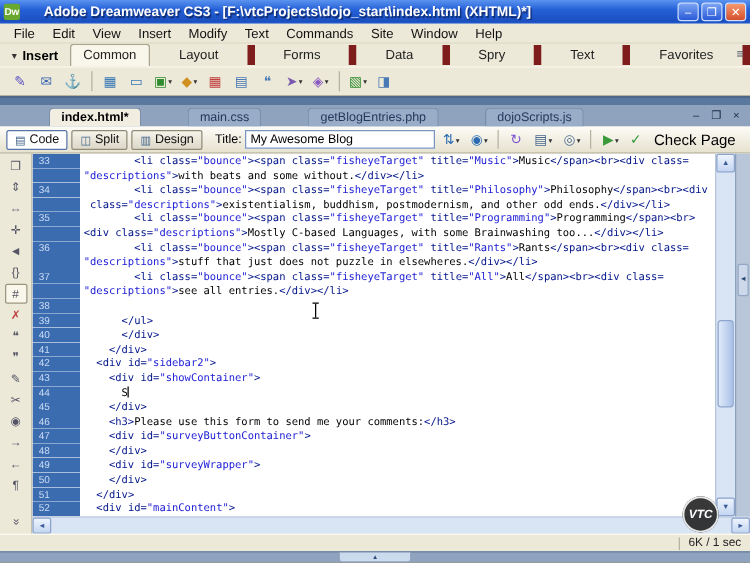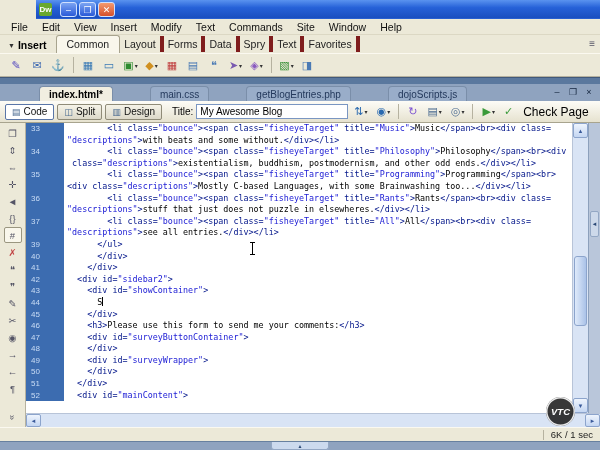--- a/index.html
+++ b/index.html
@@ -3,39 +3,39 @@
 <meta charset="utf-8">
 <style>
   * { box-sizing: border-box; margin: 0; padding: 0; }
   html,body { background:#555; }
   #window{
     width:600px;height:450px;position:relative;overflow:hidden;
     font-family:"Liberation Sans",sans-serif;background:#ece9d8;
     display:flex;flex-direction:column;
   }
   
-  .titlebar{height:19px;flex:0 0 19px;display:flex;align-items:center;gap:8px;padding:0 3px;
-    background:linear-gradient(#5a93ef,#2661d8 40%,#1a4fc0 92%,#2e66d8);margin-left:36px;}
+  .titlebar{height:19px;flex:0 0 19px;display:flex;align-items:center;gap:19px;padding:0 3px;
+    background:linear-gradient(#5a93ef,#2661d8 40%,#1a4fc0 92%,#2e66d8);}
   .app-icon{width:13px;height:13px;border-radius:2px;background:#69a82f;color:#fff;
     font-size:8px;font-weight:bold;display:flex;align-items:center;justify-content:center;flex:0 0 13px;}
   .title-text{flex:1;color:#fff;font-weight:bold;font-size:11px;white-space:nowrap;overflow:hidden;
     text-shadow:1px 1px 1px rgba(0,0,30,.6);}
   .winbtns{display:flex;gap:2px;}
   .winbtn{width:17px;height:15px;border-radius:3px;border:1px solid #cfe0ff;color:#fff;font-size:9px;
     display:flex;align-items:center;justify-content:center;background:linear-gradient(#7ba4f2,#2a5ad8);}
   .winbtn.close{background:linear-gradient(#f59a6e,#d4502c);}
   
   .menubar{height:16px;flex:0 0 16px;display:flex;align-items:center;padding:0 4px;
     background:#ece9d8;border-bottom:1px solid #dcd8c4;font-size:10.5px;color:#111;}
   .menu-item{padding:1px 7px;}
   
   .insert-tabs-row{height:18px;flex:0 0 18px;display:flex;align-items:flex-end;padding:0 2px;position:relative;background:#ece9d8;}
   .insert-label{display:flex;align-items:center;gap:3px;font-weight:bold;font-size:10.5px;padding:0 9px 2px 6px;}
   .insert-label .tri{font-size:7px;color:#333;}
-  .itab{font-size:10.5px;color:#222;padding:2px 4px 2px;border-right:4px solid #7f1d1d;margin-bottom:1px;}
+  .itab{font-size:10.5px;color:#222;padding:2px 23px 2px;border-right:6px solid #7f1d1d;margin-bottom:1px;}
   .itab.active{background:#f9f7ec;border:1px solid #a8a48e;border-bottom:none;border-radius:3px 3px 0 0;
     margin-bottom:0;padding:2px 10px 3px;}
   .panel-menu{position:absolute;right:5px;top:3px;font-size:10px;color:#556;}
   .insert-icons-row{height:24px;flex:0 0 24px;display:flex;align-items:center;gap:2px;padding:0 7px;
     background:#ece9d8;border-top:1px solid #fbf9f0;border-bottom:1px solid #b6b2a0;}
   .ibtn{height:19px;min-width:19px;display:flex;align-items:center;justify-content:center;font-size:11px;}
   .ibtn .dd{font-size:6px;color:#333;margin-left:1px;}
   .ibtn.sep{min-width:7px;}
   .ibtn.sep::before{content:"";width:1px;height:16px;background:#b6b2a0;}
   
@@ -115,20 +115,21 @@
   .mouse-cursor::after{content:"";position:absolute;left:1px;top:0;width:5px;height:1px;background:#000;
     box-shadow:0 12px 0 #000;}
 </style>
 </head>
 <body>
 
 <div id="window">
 
   <div class="titlebar">
     <div class="app-icon">Dw</div>
+    <div class="title-text">Adobe Dreamweaver CS3 - [F:\vtcProjects\dojo_start\index.html (XHTML)*]</div>
     <div class="winbtns">
       <div class="winbtn">
         <span class="glyph">–</span>
       </div>
         <div class="winbtn">
         <span class="glyph">❐</span>
       </div>
         <div class="winbtn close">
         <span class="glyph">✕</span>
       </div>
@@ -396,20 +397,24 @@
             </div>
             <div class="code-row">
               <span class="gut">37</span>
               <span class="ct"><span class="txt">        </span><span class="tag">&lt;li class=</span><span class="attr">"bounce"</span><span class="tag">&gt;</span><span class="tag">&lt;span class=</span><span class="attr">"fisheyeTarget"</span><span class="tag"> title=</span><span class="attr">"All"</span><span class="tag">&gt;</span><span class="txt">All</span><span class="tag">&lt;/span&gt;</span><span class="tag">&lt;br&gt;</span><span class="tag">&lt;div class=</span></span>
             </div>
             <div class="code-row">
               <span class="gut"></span>
               <span class="ct"><span class="attr">"descriptions"</span><span class="tag">&gt;</span><span class="txt">see all entries.</span><span class="tag">&lt;/div&gt;</span><span class="tag">&lt;/li&gt;</span></span>
             </div>
             <div class="code-row">
+              <span class="gut">38</span>
+              <span class="ct"></span>
+            </div>
+            <div class="code-row">
               <span class="gut">39</span>
               <span class="ct"><span class="txt">      </span><span class="tag">&lt;/ul&gt;</span></span>
             </div>
             <div class="code-row">
               <span class="gut">40</span>
               <span class="ct"><span class="txt">      </span><span class="tag">&lt;/div&gt;</span></span>
             </div>
             <div class="code-row">
               <span class="gut">41</span>
               <span class="ct"><span class="txt">    </span><span class="tag">&lt;/div&gt;</span></span>

